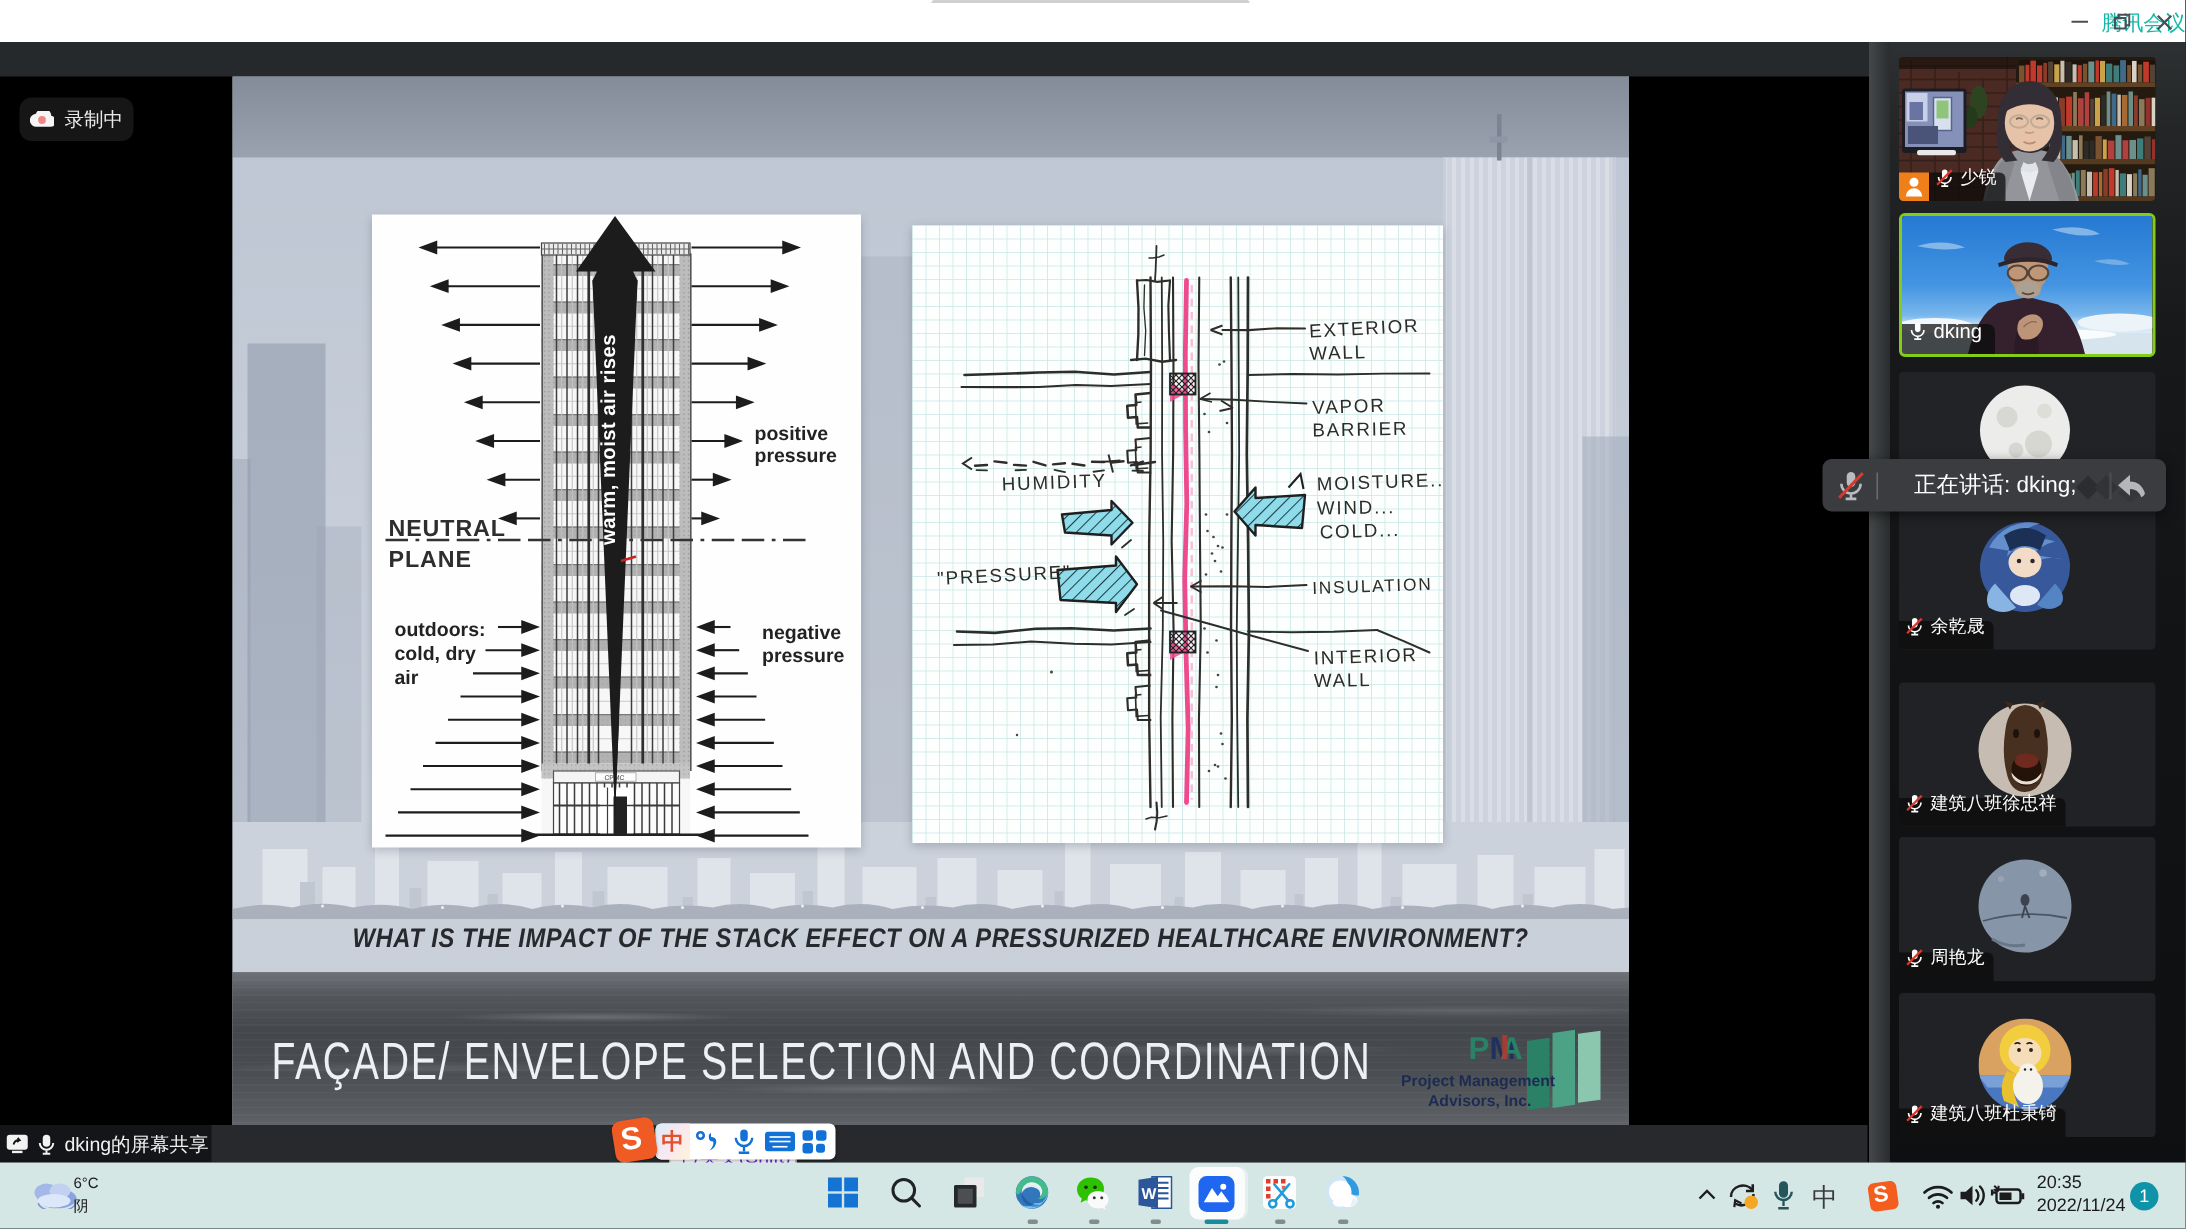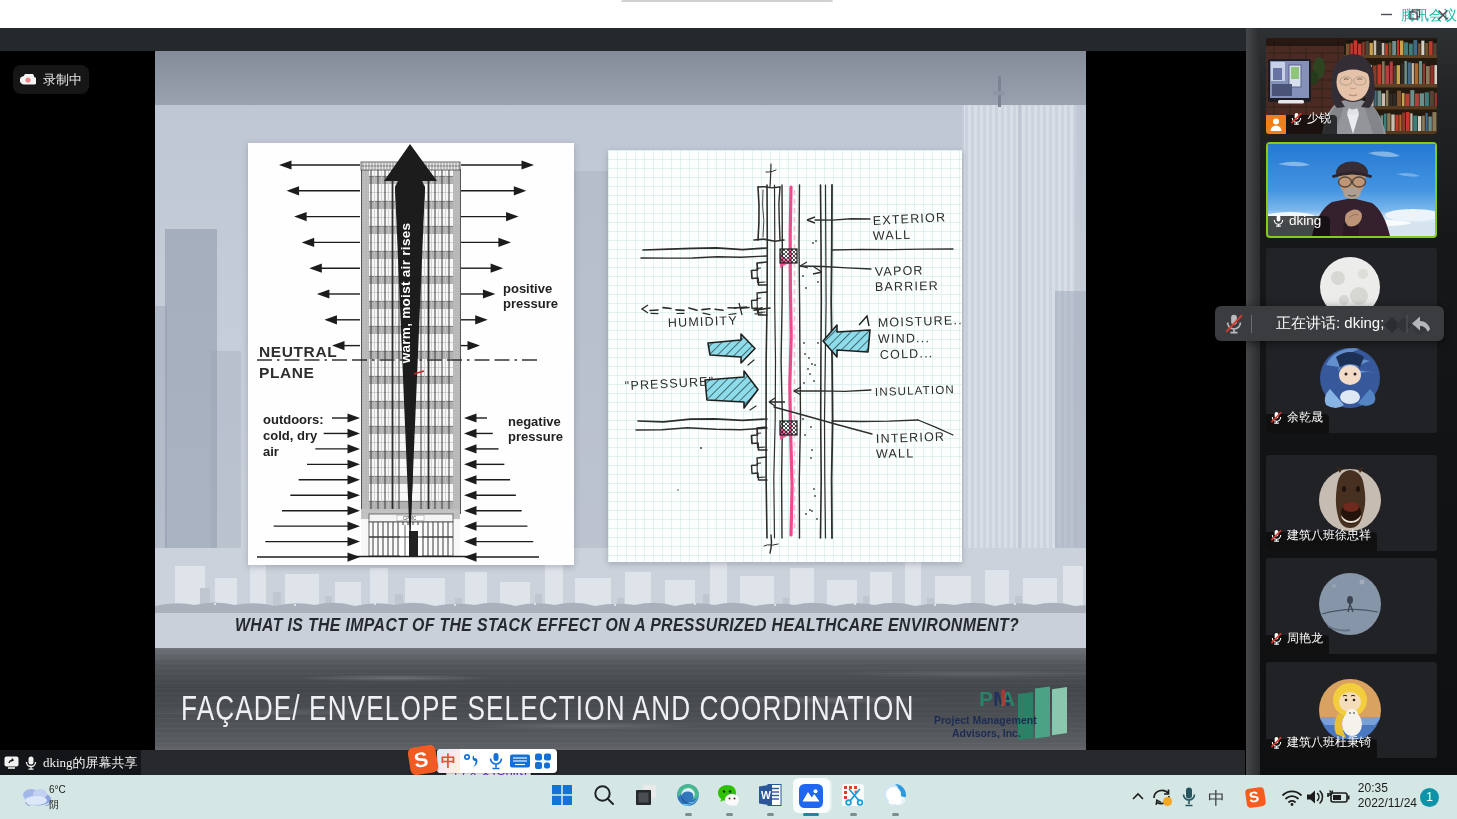--- a/index.html
+++ b/index.html
@@ -50,21 +50,21 @@
   
   #recbadge { left:13px; top:65px; width:76px; height:29px; background:#161616; border-radius:8px; display:flex; align-items:center; padding-left:7px; gap:7px; }
   #recbadge span { color:#e8e8e8; font-size:13px; }
 
   
   #notif { left:1215px; top:306px; width:229px; height:35px; background:#3a3c40; border-radius:6px; box-shadow:0 2px 8px rgba(0,0,0,0.5); display:flex; align-items:center; }
   #notif .txt { color:#fdfdfd; font-size:15px; margin-left:24px; }
 
   
   #sharebar { left:0; top:750px; width:1245px; height:25px; background:#28292c; }
-  #sharelabel { left:0; top:750px; width:141px; height:25px; background:#141518; display:flex; align-items:center; padding-left:4px; gap:6px;font-family:Liberation Serif, serif; }
+  #sharelabel { left:0; top:750px; width:141px; height:25px; background:#141518; display:flex; align-items:center; padding-left:4px; gap:6px; }
   #sharelabel span { color:#f2f2f2; font-size:13px; }
 
   
   #sogoubar { left:437px; top:749px; width:120px; height:24px; background:#ffffff; border-radius:4px; box-shadow:0 1px 3px rgba(0,0,0,0.35); display:flex; align-items:center; }
   #sogous { left:409px; top:746px; width:30px; height:29px; }
   #tooltip { left:446px; top:760px; width:85px; height:22px; background:#fdfdfd; border:1px solid #bfbfbf; box-shadow:1px 2px 3px rgba(0,0,0,0.25); font-size:13px; color:#6d28d9; text-align:center; line-height:20px; }
 
   
   #taskbar { left:0; top:775px; width:1457px; height:44px; background:#d4e7e5; }
   .tb-ico { position:absolute; top:782px; width:26px; height:26px; }

